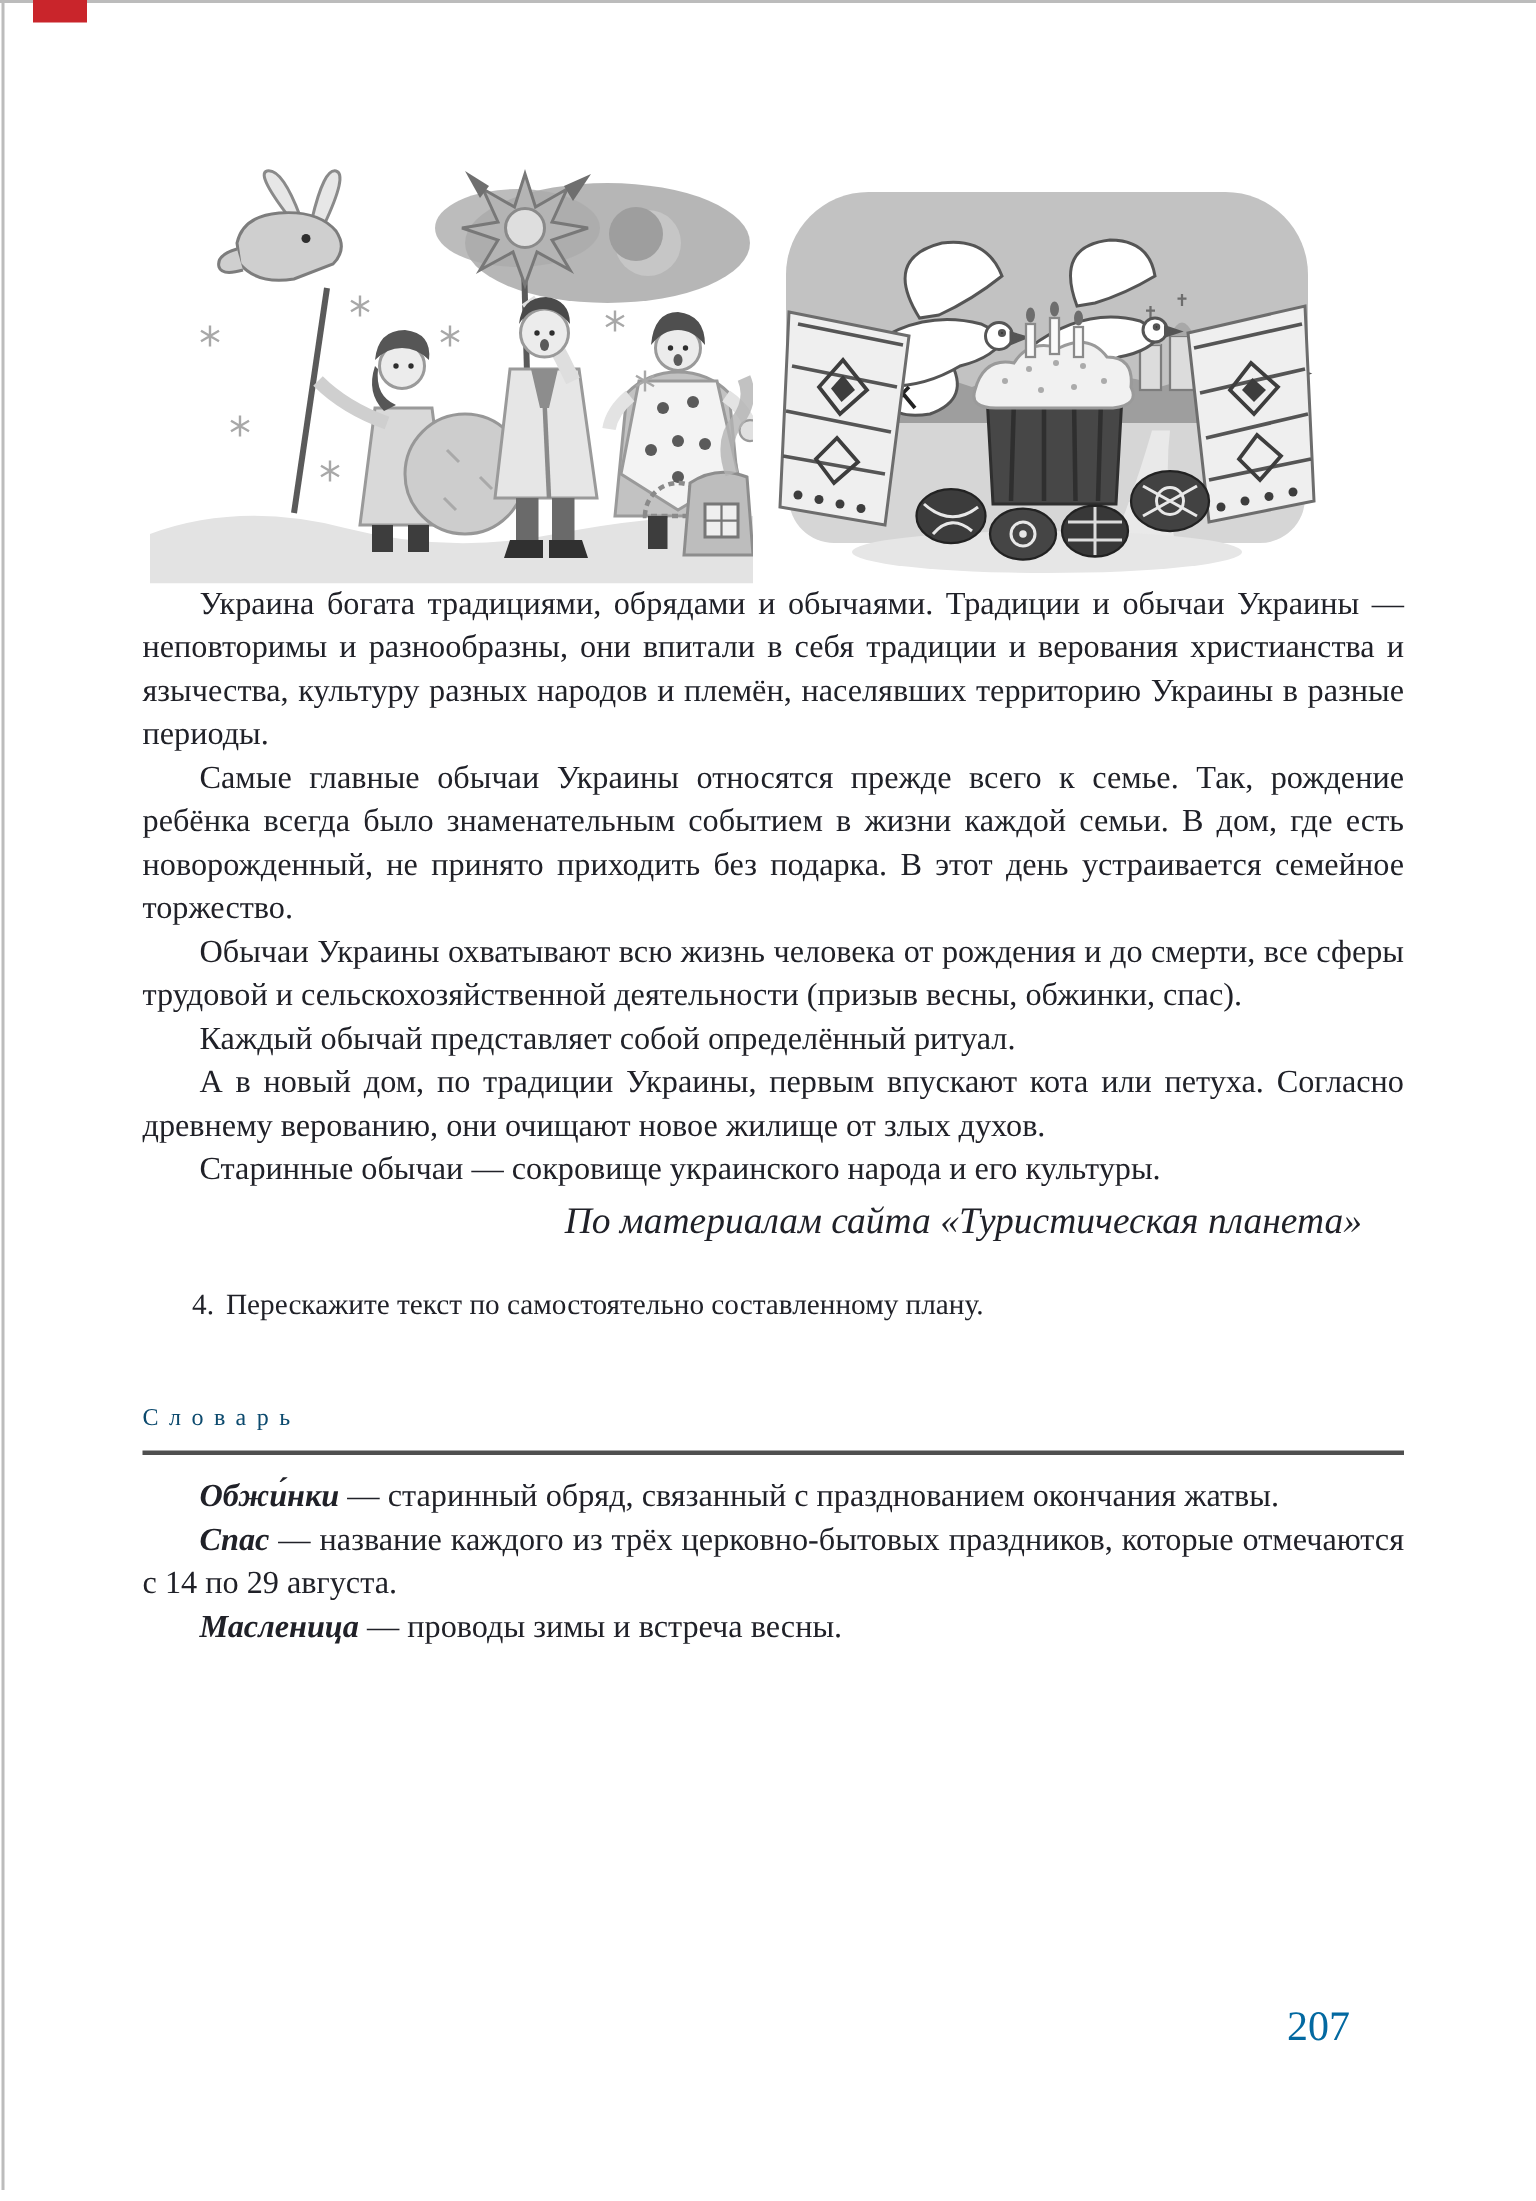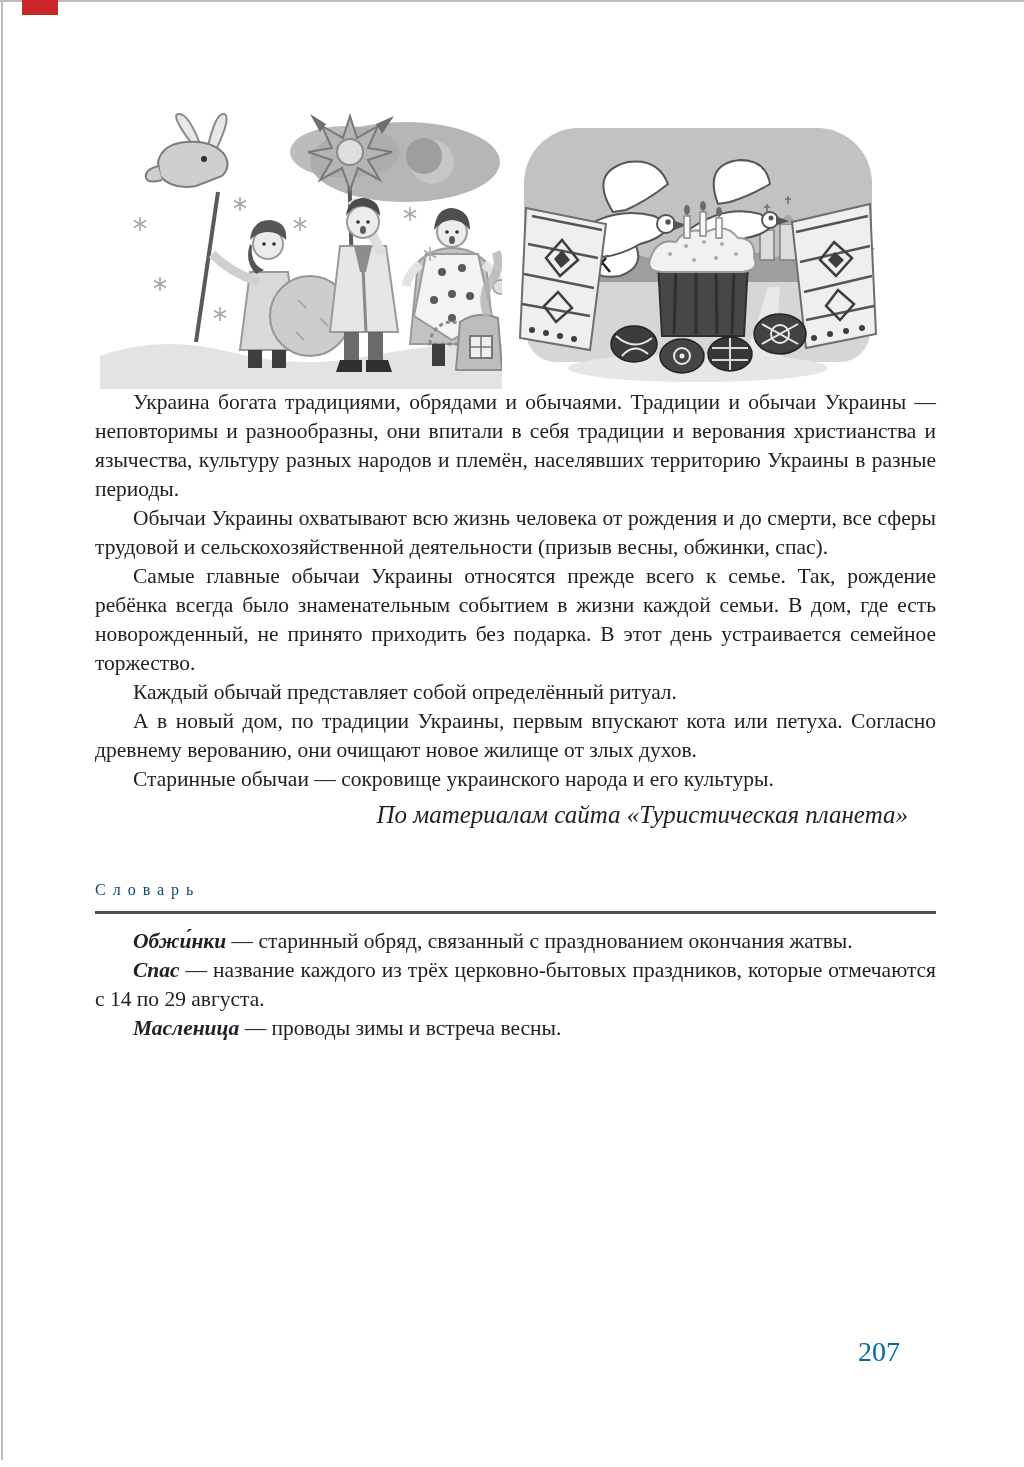--- a/index.html
+++ b/index.html
@@ -235,27 +235,30 @@
     <ellipse cx="212" cy="242" rx="22" ry="17" fill="#383838" stroke="#222222" stroke-width="1.5"></ellipse>
     <path d="M194 236 H230 M194 248 H230 M212 226 V258" stroke="#dcdcdc" stroke-width="2"></path>
     <ellipse cx="262" cy="222" rx="26" ry="20" fill="#424242" stroke="#222222" stroke-width="1.5"></ellipse>
     <path d="M244 212 L280 232 M244 232 L280 212" stroke="#e8e8e8" stroke-width="2"></path>
     <circle cx="262" cy="222" r="9" fill="none" stroke="#e8e8e8" stroke-width="2"></circle>
   </g>
 </svg>
 
 <div class="content">
   <p>Украина богата традициями, обрядами и обычаями. Традиции и обычаи Украины — неповторимы и разнообразны, они впитали в себя традиции и верования христианства и язычества, культуру разных народов и племён, населявших территорию Украины в разные периоды.</p>
+  <p>Самые главные обычаи Украины относятся прежде всего к семье. Так, рождение ребёнка всегда было знаменательным событием в жизни каждой семьи. В дом, где есть новорожденный, не принято приходить без подарка. В этот день устраивается семейное торжество.</p>
   <p>Обычаи Украины охватывают всю жизнь человека от рождения и до смерти, все сферы трудовой и сельскохозяйственной деятельности (призыв весны, обжинки, спас).</p>
-  <p>Самые главные обычаи Украины относятся прежде всего к семье. Так, рождение ребёнка всегда было знаменательным событием в жизни каждой семьи. В дом, где есть новорожденный, не принято приходить без подарка. В этот день устраивается семейное торжество.</p>
   <p>Каждый обычай представляет собой определённый ритуал.</p>
   <p>А в новый дом, по традиции Украины, первым впускают кота или петуха. Согласно древнему верованию, они очищают новое жилище от злых духов.</p>
   <p>Старинные обычаи — сокровище украинского народа и его культуры.</p>
   <p class="attribution">По материалам сайта «Туристическая планета»</p>
 
+  <div class="exercise">
+    <span class="ex-num">4.</span><span>Перескажите текст по самостоятельно составленному плану.</span>
+  </div>
 
   <div class="glossary">
     <div class="glossary-title">Словарь</div>
     <div class="glossary-rule"></div>
     <p class="entry"><span class="term">Обжи́нки</span> <span>— старинный обряд, связанный с празднованием окончания жатвы.</span></p>
     <p class="entry"><span class="term">Спас</span> <span>— название каждого из трёх церковно-бытовых праздников, которые отмечаются с 14 по 29 августа.</span></p>
     <p class="entry"><span class="term">Масленица</span> <span>— проводы зимы и встреча весны.</span></p>
   </div>
 </div>
 

